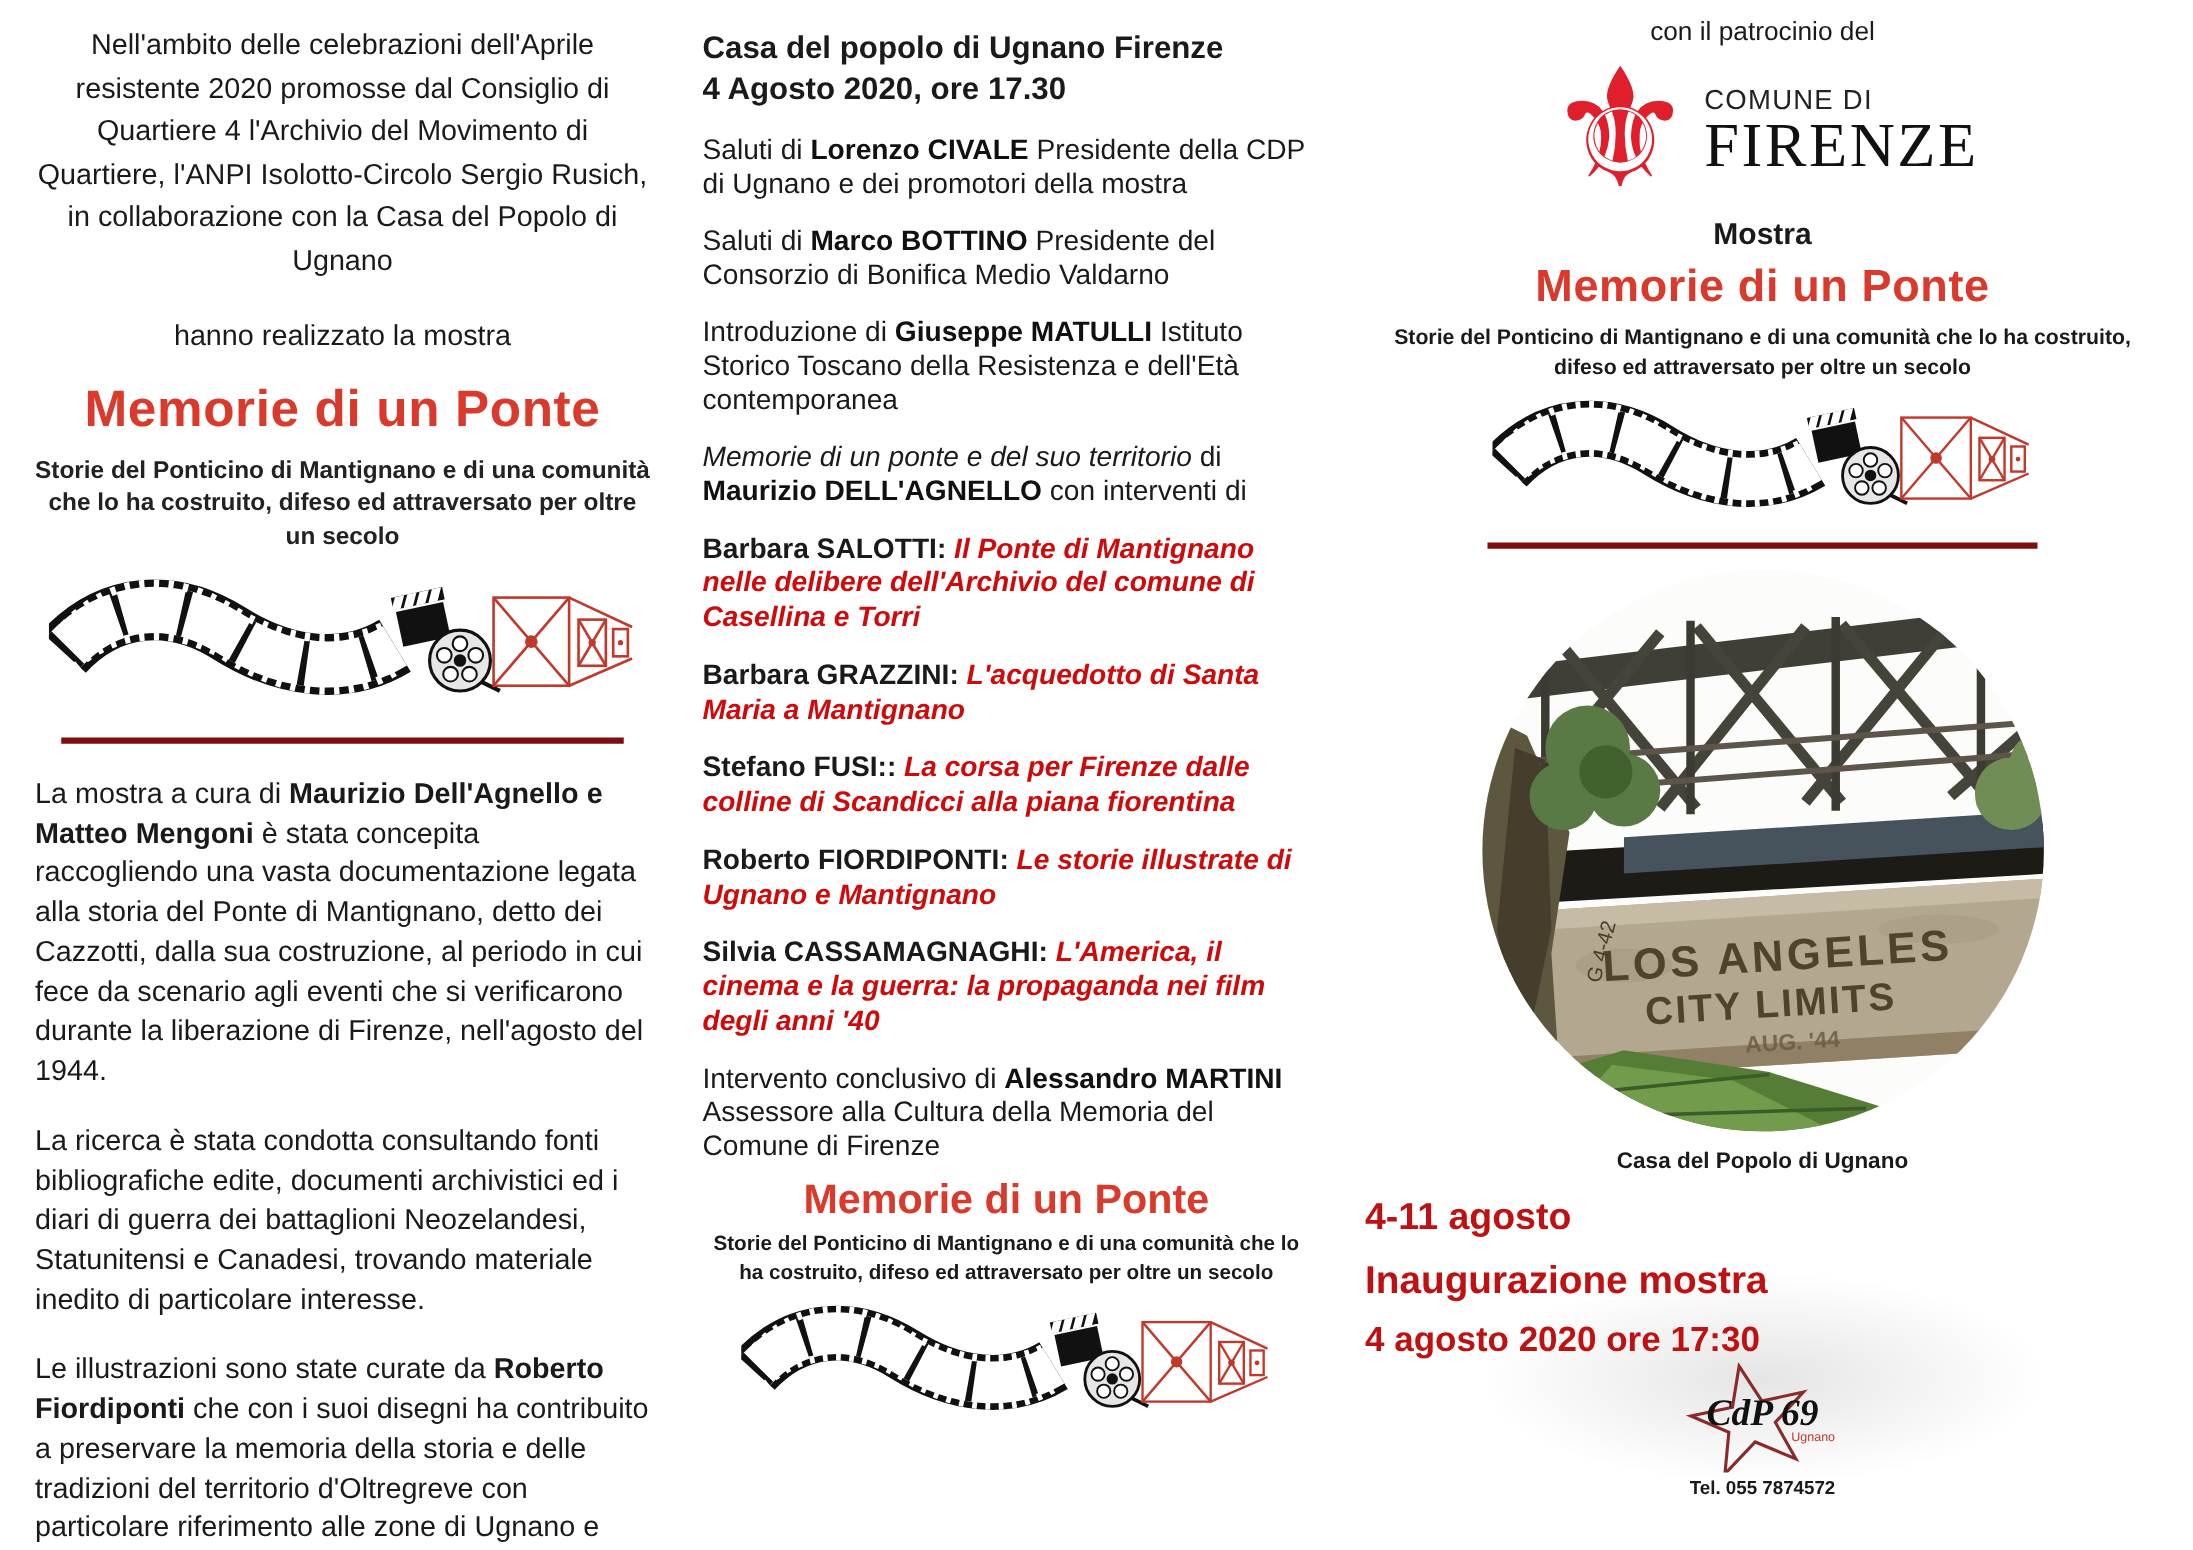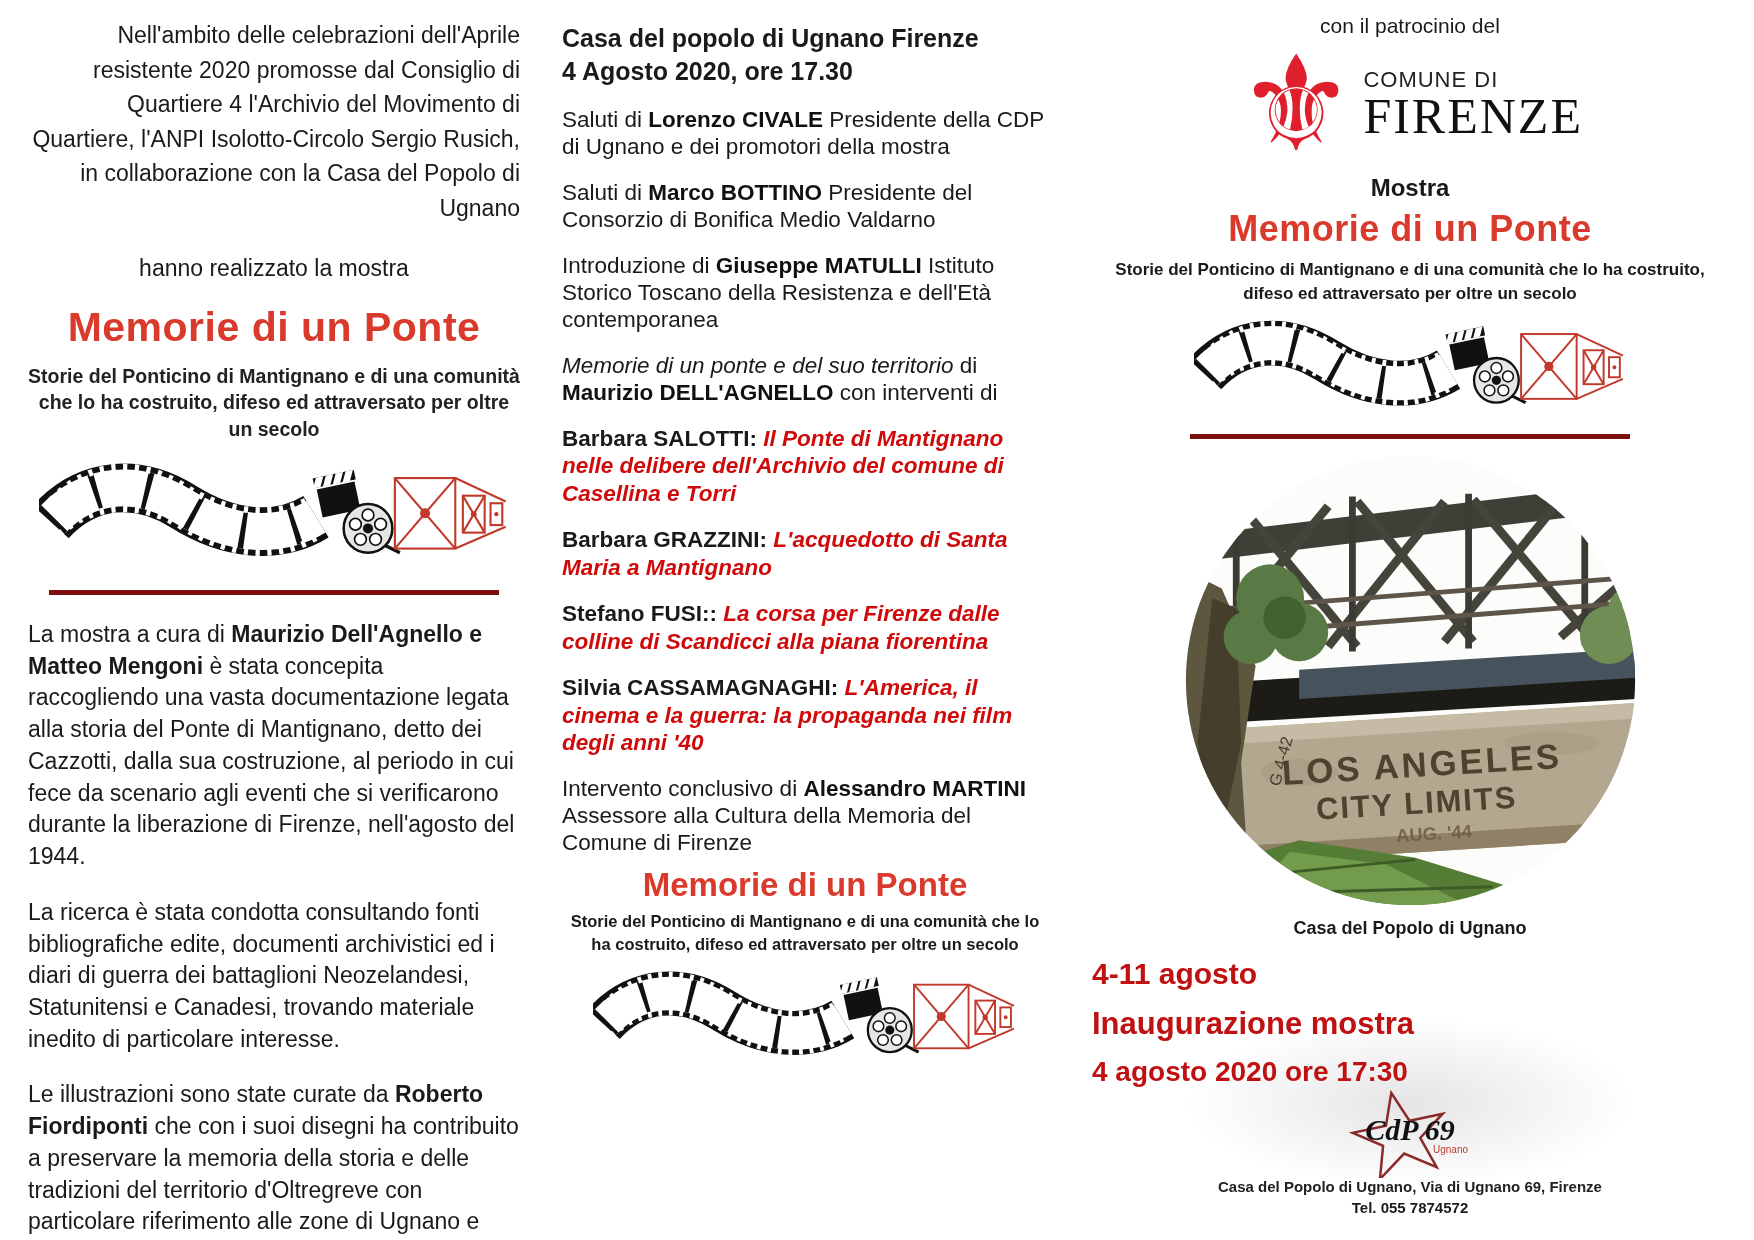--- a/index.html
+++ b/index.html
@@ -4,21 +4,21 @@
 <style>
   html,body{margin:0;padding:0;background:#fff;}
   .page{position:relative;width:1754px;height:1240px;background:#fff;overflow:hidden;
         font-family:"Liberation Sans",sans-serif;color:#1a1a1a;}
   .col{position:absolute;top:0;}
   .col-left{left:28px;top:18px;width:492px;}
   .col-mid{left:562px;top:22px;width:486px;}
   .col-right{left:1092px;top:8px;width:636px;z-index:1;}
 
   
-  .intro{font-size:23px;line-height:1.5;text-align:right;margin:0;}
+  .intro{font-size:23px;line-height:1.5;text-align:center;margin:0;}
   .pretitle{font-size:23px;text-align:center;margin:30px 0 0;}
   .title-red{font-size:41px;font-weight:bold;color:#d93a2b;text-align:center;margin:22px 0 0;letter-spacing:.5px;}
   .subtitle{font-size:19.5px;font-weight:bold;line-height:1.35;text-align:center;margin:12px 0 0;color:#222;}
   .filmstrip{display:block;}
   .fs-left{width:470px;height:118px;margin:14px auto 0;}
   .divider{height:5px;background:#7c0f0f;margin:16px auto 0;width:450px;}
   .bodytext{font-size:23px;line-height:1.38;margin:24px 0 0;}
 
   
   .phead{font-size:25px;font-weight:bold;line-height:1.3;margin:0;}
@@ -124,20 +124,21 @@
     </p>
 
     <p class="pitem"><span>Saluti di </span><b>Lorenzo CIVALE</b><span> Presidente della CDP di Ugnano e dei promotori della mostra</span></p>
     <p class="pitem"><span>Saluti di </span><b>Marco BOTTINO</b><span> Presidente del Consorzio di Bonifica Medio Valdarno</span></p>
     <p class="pitem"><span>Introduzione di </span><b>Giuseppe MATULLI</b><span> Istituto Storico Toscano della Resistenza e dell'Età contemporanea</span></p>
     <p class="pitem"><i>Memorie di un ponte e del suo territorio</i><span> di </span><b>Maurizio DELL'AGNELLO</b><span> con interventi di</span></p>
 
     <p class="talk"><b class="tname">Barbara SALOTTI</b><span class="sep">: </span><i>Il Ponte di Mantignano nelle delibere dell'Archivio del comune di Casellina e Torri</i></p>
     <p class="talk"><b class="tname">Barbara GRAZZINI</b><span class="sep">: </span><i>L'acquedotto di Santa Maria a Mantignano</i></p>
     <p class="talk"><b class="tname">Stefano FUSI:</b><span class="sep">: </span><i>La corsa per Firenze dalle colline di Scandicci alla piana fiorentina</i></p>
+    <p class="talk"><b class="tname">Roberto FIORDIPONTI</b><span class="sep">: </span><i>Le storie illustrate di Ugnano e Mantignano</i></p>
     <p class="talk"><b class="tname">Silvia CASSAMAGNAGHI</b><span class="sep">: </span><i>L'America, il cinema e la guerra: la propaganda nei film degli anni '40</i></p>
 
     <p class="pitem"><span>Intervento conclusivo di </span><b>Alessandro MARTINI</b><span> Assessore alla  Cultura della Memoria del Comune di Firenze</span></p>
 
     <p class="mid-title">Memorie di un Ponte</p>
     <p class="mid-sub">Storie del Ponticino di Mantignano e di una comunità che lo ha costruito, difeso ed attraversato per oltre un secolo</p>
     <svg class="filmstrip fs-mid" viewBox="0 0 560 140">
         <use href="#filmstrip"></use>
       </svg>
   </div>
@@ -225,16 +226,15 @@
     <p class="ev dt">4 agosto 2020 ore 17:30</p>
 
     <svg class="cdp" viewBox="0 0 190 88">
       <g transform="rotate(-12 85 44)">
         <polygon points="85,2 97,33 131,33 104,52 114,84 85,64 56,84 66,52 39,33 73,33" fill="none" stroke="#8b2a2a" stroke-width="2.5"></polygon>
       </g>
       <text x="95" y="50" font-size="30" font-style="italic" font-weight="bold" fill="#111" font-family="Liberation Serif, serif" text-anchor="middle">CdP 69</text>
       <text x="118" y="63" font-size="10" fill="#c0392b" font-family="Liberation Sans, sans-serif">Ugnano</text>
     </svg>
 
-    <p class="addr">Casa del Popolo di Ugnano, Via di Ugnano 69, Firenze</p>
     <p class="tel">Tel. 055 7874572</p>
   </div>
 </div>
 
 </body></html>

